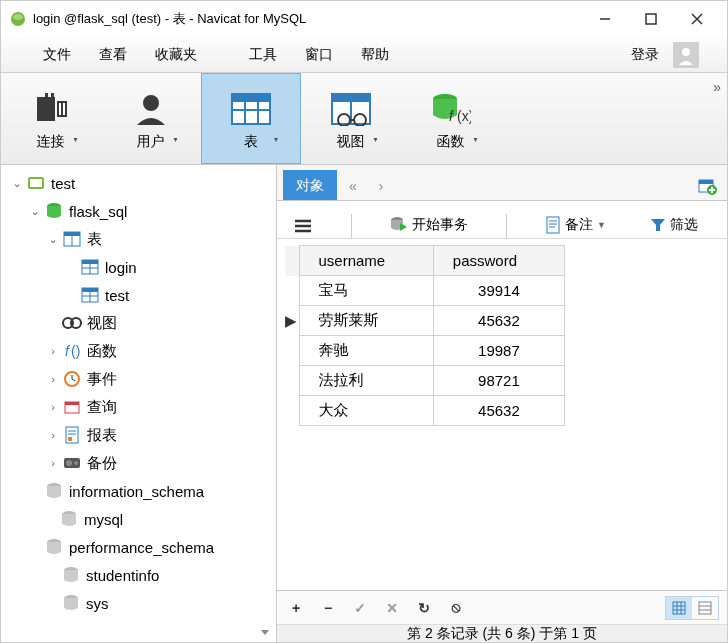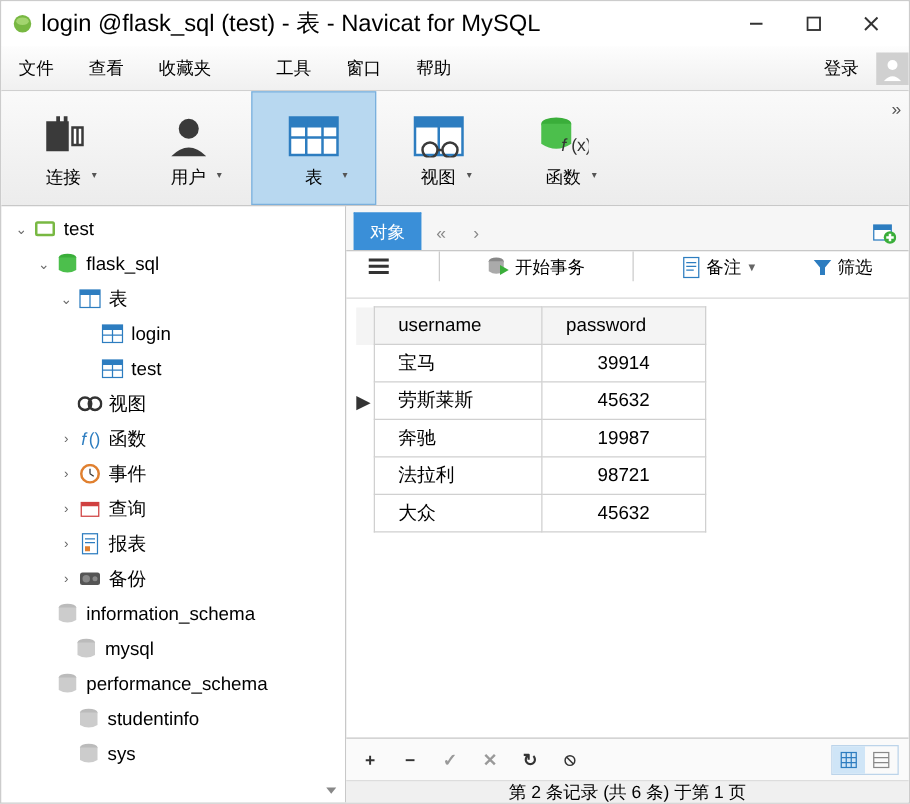--- a/index.html
+++ b/index.html
@@ -1,22 +1,22 @@
 <!DOCTYPE html>
 <html><head>
 <meta charset="utf-8">
 <style>
 *{box-sizing:border-box;margin:0;padding:0;font-family:"Microsoft YaHei",Arial,sans-serif;font-size:14px}
 body{background:#fff;width:728px;height:643px;overflow:hidden;border:1px solid #ccc}
 .titlebar{height:36px;display:flex;align-items:center;padding:0 8px;background:#fff}
 .titlebar .app-icon{width:18px;height:18px;margin-right:6px;display:flex;align-items:center;justify-content:center}
-.titlebar .title{flex:1;font-size:19px}
+.titlebar .title{flex:1;font-size:13px}
 .win-btns{display:flex;gap:2px}
 .win-btn{width:44px;height:28px;display:flex;align-items:center;justify-content:center;cursor:pointer}
-.menubar{height:36px;display:flex;align-items:center;padding:0 0;background:linear-gradient(#fdfdfd,#f0f0f0);border-bottom:1px solid #d0d0d0}
+.menubar{height:36px;display:flex;align-items:center;padding:0 28px;background:linear-gradient(#fdfdfd,#f0f0f0);border-bottom:1px solid #d0d0d0}
 .menu-item{padding:4px 14px;cursor:pointer}
 .menu-spacer{flex:1}
 .login-label{padding:4px 8px;cursor:pointer}
 .avatar{width:26px;height:26px;background:#d0d0d0;margin-left:6px;display:flex;align-items:center;justify-content:center}
 .toolbar{height:92px;display:flex;background:linear-gradient(#fafafa,#ececec);border-bottom:1px solid #c8c8c8;position:relative}
 .tool-btn{width:100px;display:flex;flex-direction:column;align-items:center;justify-content:center;gap:4px;cursor:pointer;border-right:1px solid transparent}
 .tool-btn.active{background:#b8d8f0;border:1px solid #7ab0dd}
 .tool-btn .icon{height:40px;display:flex;align-items:center;justify-content:center}
 .overflow-chev{position:absolute;right:6px;top:6px;font-size:14px;cursor:pointer;color:#555}
 .main{display:flex;height:calc(643px - 36px - 36px - 92px - 2px)}
@@ -24,21 +24,21 @@
 .tree-row{display:flex;align-items:center;height:28px;padding-left:8px;cursor:pointer;white-space:nowrap}
 .tree-twist{width:16px;font-size:11px;color:#666;text-align:center}
 .tree-icon{width:22px;display:flex;align-items:center;justify-content:center;margin-right:4px}
 .tree-label{font-size:15px}
 .content{flex:1;display:flex;flex-direction:column}
 .tabstrip{height:36px;display:flex;align-items:flex-end;background:#f6f6f6;border-bottom:1px solid #c8c8c8;padding-left:6px;gap:4px;position:relative}
 .tab{height:30px;display:flex;align-items:center;padding:0 12px;border:1px solid #c8c8c8;border-bottom:none;background:#fafafa;cursor:pointer;font-size:14px;gap:6px;max-width:190px;overflow:hidden}
 .tab.active{background:#3a8fd8;color:#fff;border-color:#3a8fd8}
 .tab-nav{width:24px;height:28px;display:flex;align-items:center;justify-content:center;cursor:pointer;color:#888}
 .tab-add{margin-left:auto;margin-right:6px;height:28px;width:28px;display:flex;align-items:center;justify-content:center;cursor:pointer}
-.subtool{height:38px;display:flex;align-items:flex-start;border-bottom:1px solid #d8d8d8;padding:0 10px;gap:32px}
+.subtool{height:38px;display:flex;align-items:flex-end;border-bottom:1px solid #d8d8d8;padding:0 10px;gap:32px}
 .subtool-item{display:flex;align-items:center;gap:4px;cursor:pointer;padding:4px 6px}
 .grid-wrap{flex:1;overflow:auto;padding:6px 8px}
 table.grid{border-collapse:collapse;width:280px}
 .grid th,.grid td{border:1px solid #d0d0d0;padding:4px 19px;height:30px;text-align:left;font-size:15px}
 .grid th{background:#f4f4f4;font-weight:normal}
 .grid td.num{text-align:center}
 .row-marker{width:14px;border:none!important;padding:0!important;text-align:center;color:#333}
 .status{height:34px;border-top:1px solid #c8c8c8;display:flex;align-items:center;padding:0 8px;gap:10px;font-size:14px;background:#fafafa}
 .status .navbtn{width:22px;text-align:center;cursor:pointer;color:#333;font-weight:bold}
 .status .sep{flex:1}

